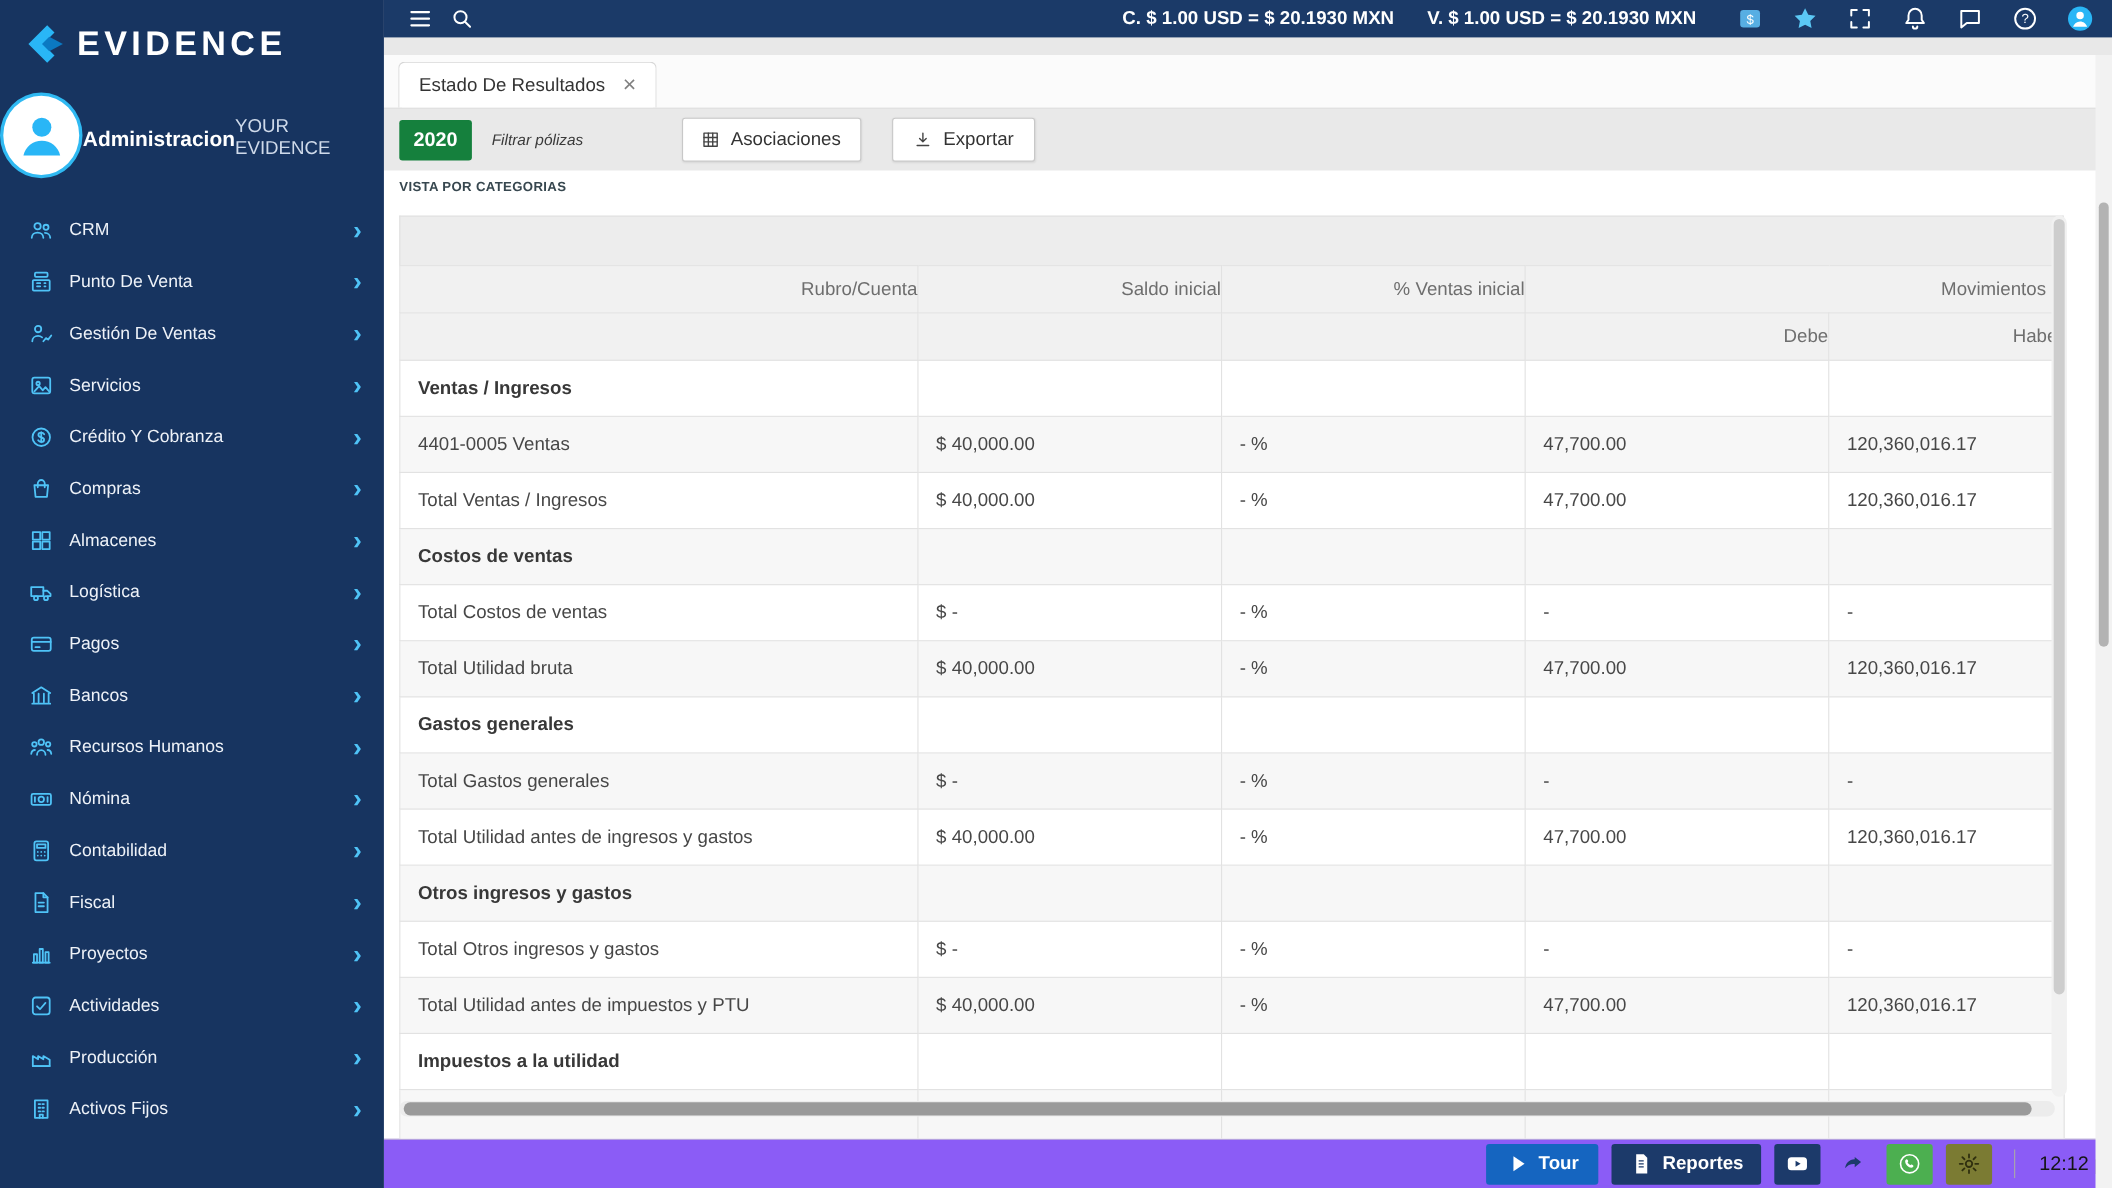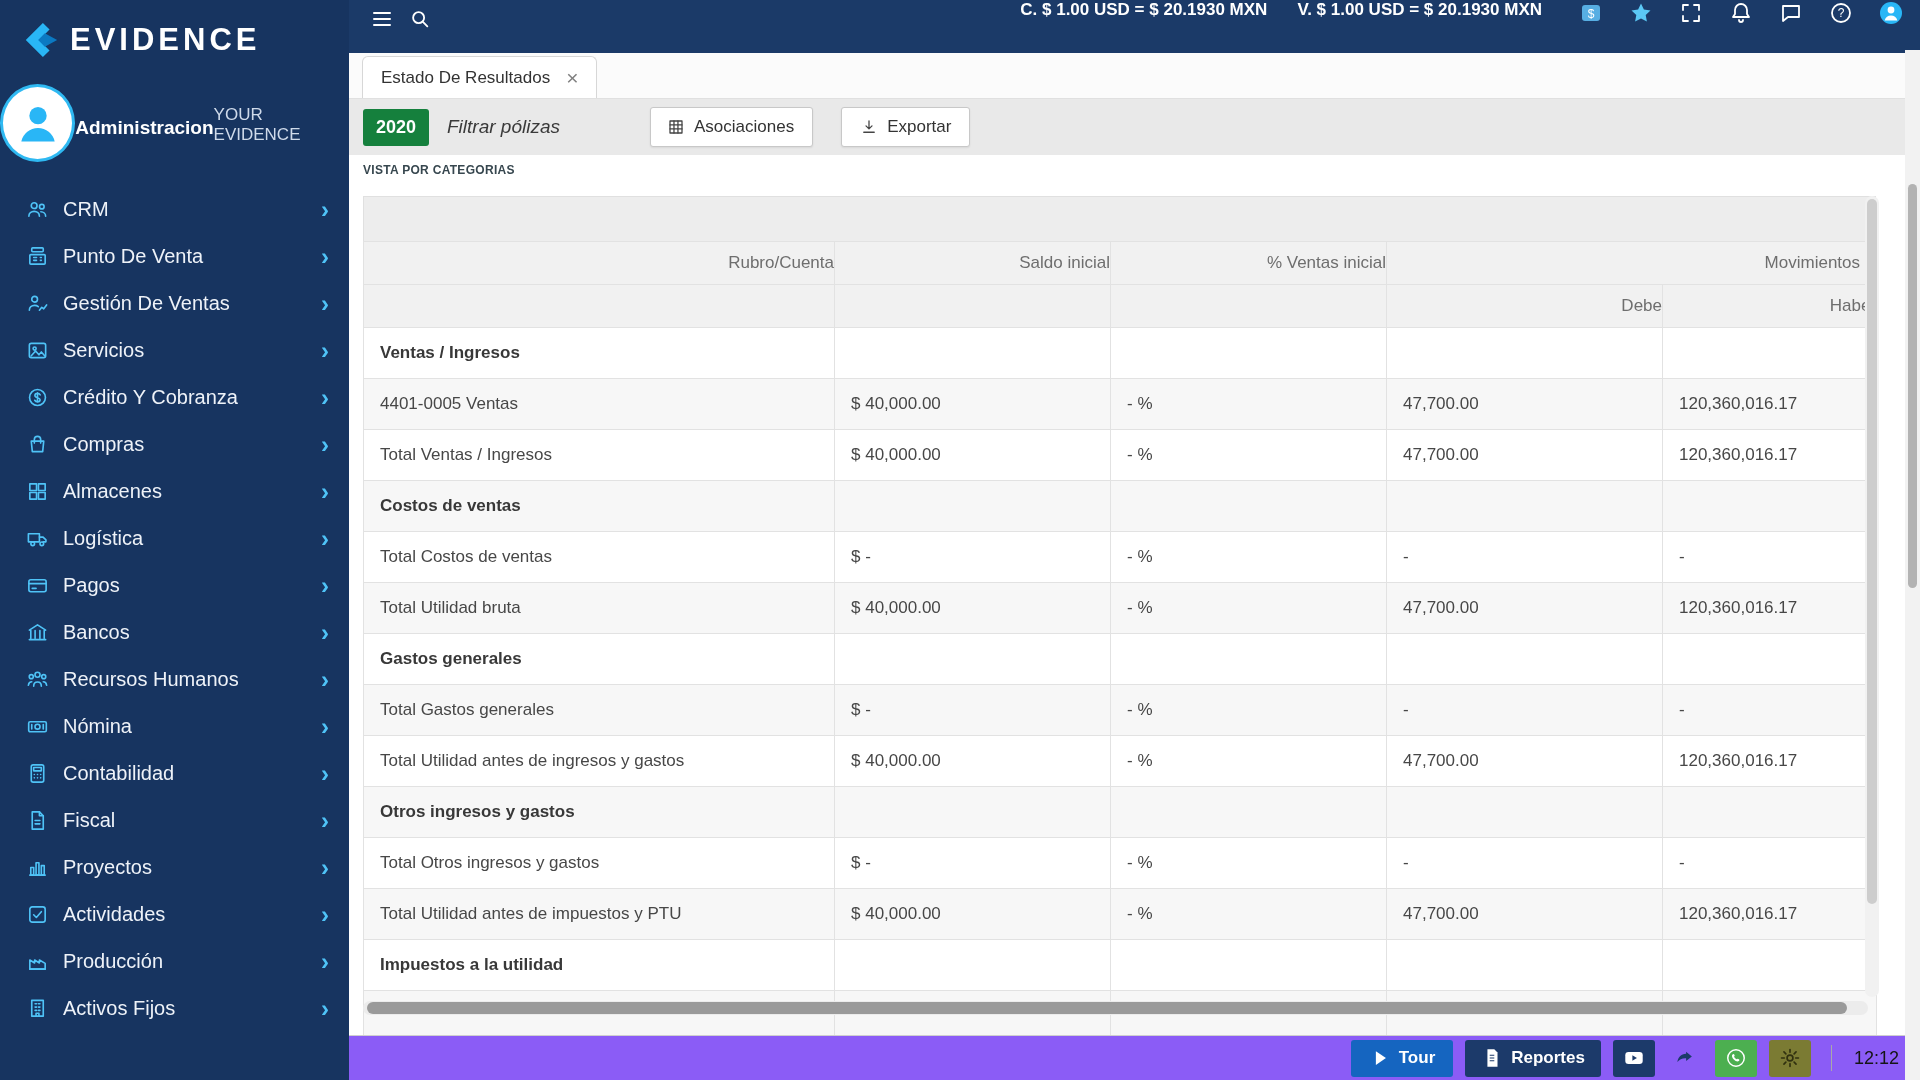--- a/index.html
+++ b/index.html
@@ -1,21 +1,21 @@
 <!DOCTYPE html>
 <html><head>
 <meta charset="utf-8">
 <style>
   *{margin:0;padding:0;box-sizing:border-box;}
   html,body{width:1920px;height:1080px;overflow:hidden;}
   body{font-family:"Liberation Sans",sans-serif;background:#e8e8e8;position:relative;}
 
   
-  .topbar{position:absolute;left:349px;top:0;width:1571px;height:53px;background:#1b3a68;
-    display:flex;align-items:flex-start;padding:0 16px 0 14px;z-index:3;}
+  .topbar{position:absolute;left:349px;top:0;width:1571px;height:34px;background:#1b3a68;
+    display:flex;align-items:center;padding:0 16px 0 14px;z-index:3;}
   .tb-btn{background:none;border:none;cursor:pointer;display:flex;align-items:center;justify-content:center;
     width:38px;height:38px;}
   .tb-btn svg{stroke:#fff;fill:none;stroke-width:2;stroke-linecap:round;}
   .tb-spacer{flex:1;}
   .fx-rates{display:flex;gap:30px;color:#fff;font-size:17px;font-weight:600;margin-right:36px;white-space:nowrap;}
   .tb-icons{display:flex;align-items:center;gap:24px;}
   .tb-icons .tb-ic{width:26px;height:26px;display:flex;align-items:center;justify-content:center;cursor:pointer;background:none;border:none;}
   .tb-icons svg{width:24px;height:24px;stroke:#fff;fill:none;stroke-width:1.8;stroke-linecap:round;stroke-linejoin:round;}
 
   
@@ -24,34 +24,34 @@
   .logo-text{color:#fff;font-size:31px;font-weight:bold;letter-spacing:4px;}
   .profile{display:flex;flex-direction:row;align-items:center;margin-top:4px;}
   .avatar-big{width:78px;height:78px;border-radius:50%;background:#fff;display:flex;align-items:center;justify-content:center;
     border:3px solid #2fb9f2;cursor:pointer;}
   .profile-name{color:#fff;font-size:19px;font-weight:bold;margin-top:10px;}
   .profile-company{color:#cfdaea;font-size:17px;margin-top:3px;}
   .menu{margin-top:24px;}
   .menu-item{display:flex;align-items:center;height:47px;padding:0 20px 0 24px;cursor:pointer;color:#eef2f8;}
   .mi-icon{width:26px;height:26px;margin-right:13px;display:flex;align-items:center;justify-content:center;}
   .mi-icon svg{width:23px;height:23px;stroke:#4fc3f7;fill:none;stroke-width:1.7;stroke-linecap:round;stroke-linejoin:round;}
-  .mi-label{font-size:20px;}
+  .mi-label{font-size:16px;}
   .mi-chevron{margin-left:auto;color:#4fc3f7;font-size:24px;line-height:1;font-weight:bold;}
 
   
   .content{position:absolute;left:349px;top:50px;width:1631px;height:1030px;display:flex;flex-direction:column;}
   .tabrow{height:48px;background:#fbfbfb;display:flex;align-items:flex-end;}
   .tab{display:inline-flex;align-items:center;height:42px;margin-left:13px;padding:0 18px;background:#fff;
     border:1px solid #d7d7d7;border-bottom:none;border-radius:6px 6px 0 0;cursor:pointer;}
   .tab-label{font-size:17px;color:#333;}
   .tab-close{margin-left:16px;color:#808080;font-size:21px;line-height:1;cursor:pointer;}
   .toolbar{height:57px;background:#e9e9e9;display:flex;align-items:center;padding-left:14px;border-top:1px solid #e0e0e0;}
   .year-btn{background:#15803d;color:#fff;font-size:18px;font-weight:bold;border:none;border-radius:3px;
     width:66px;height:37px;cursor:pointer;}
-  .filter-link{font-style:italic;font-size:19px;color:#3a3a3a;margin-left:18px;cursor:pointer;}
+  .filter-link{font-style:italic;font-size:14px;color:#3a3a3a;margin-left:18px;cursor:pointer;}
   .tbar-btn{display:inline-flex;align-items:center;gap:9px;background:#fff;border:1px solid #c8c8c8;border-radius:3px;
     height:40px;padding:0 18px;font-size:17px;color:#333;cursor:pointer;box-shadow:0 1px 2px rgba(0,0,0,.08);}
   .tbar-btn svg{width:18px;height:18px;stroke:#444;fill:none;stroke-width:1.7;stroke-linecap:round;stroke-linejoin:round;}
   .btn-asoc{margin-left:90px;padding-left:16px;}
   .btn-export{margin-left:28px;}
 
   
   .panel{flex:1;background:#fff;position:relative;overflow:hidden;}
   .panel-title{position:absolute;top:8px;left:14px;font-size:12px;font-weight:bold;color:#37474f;letter-spacing:.3px;}
   .table-zone{position:absolute;top:41px;left:14px;width:1513px;}

